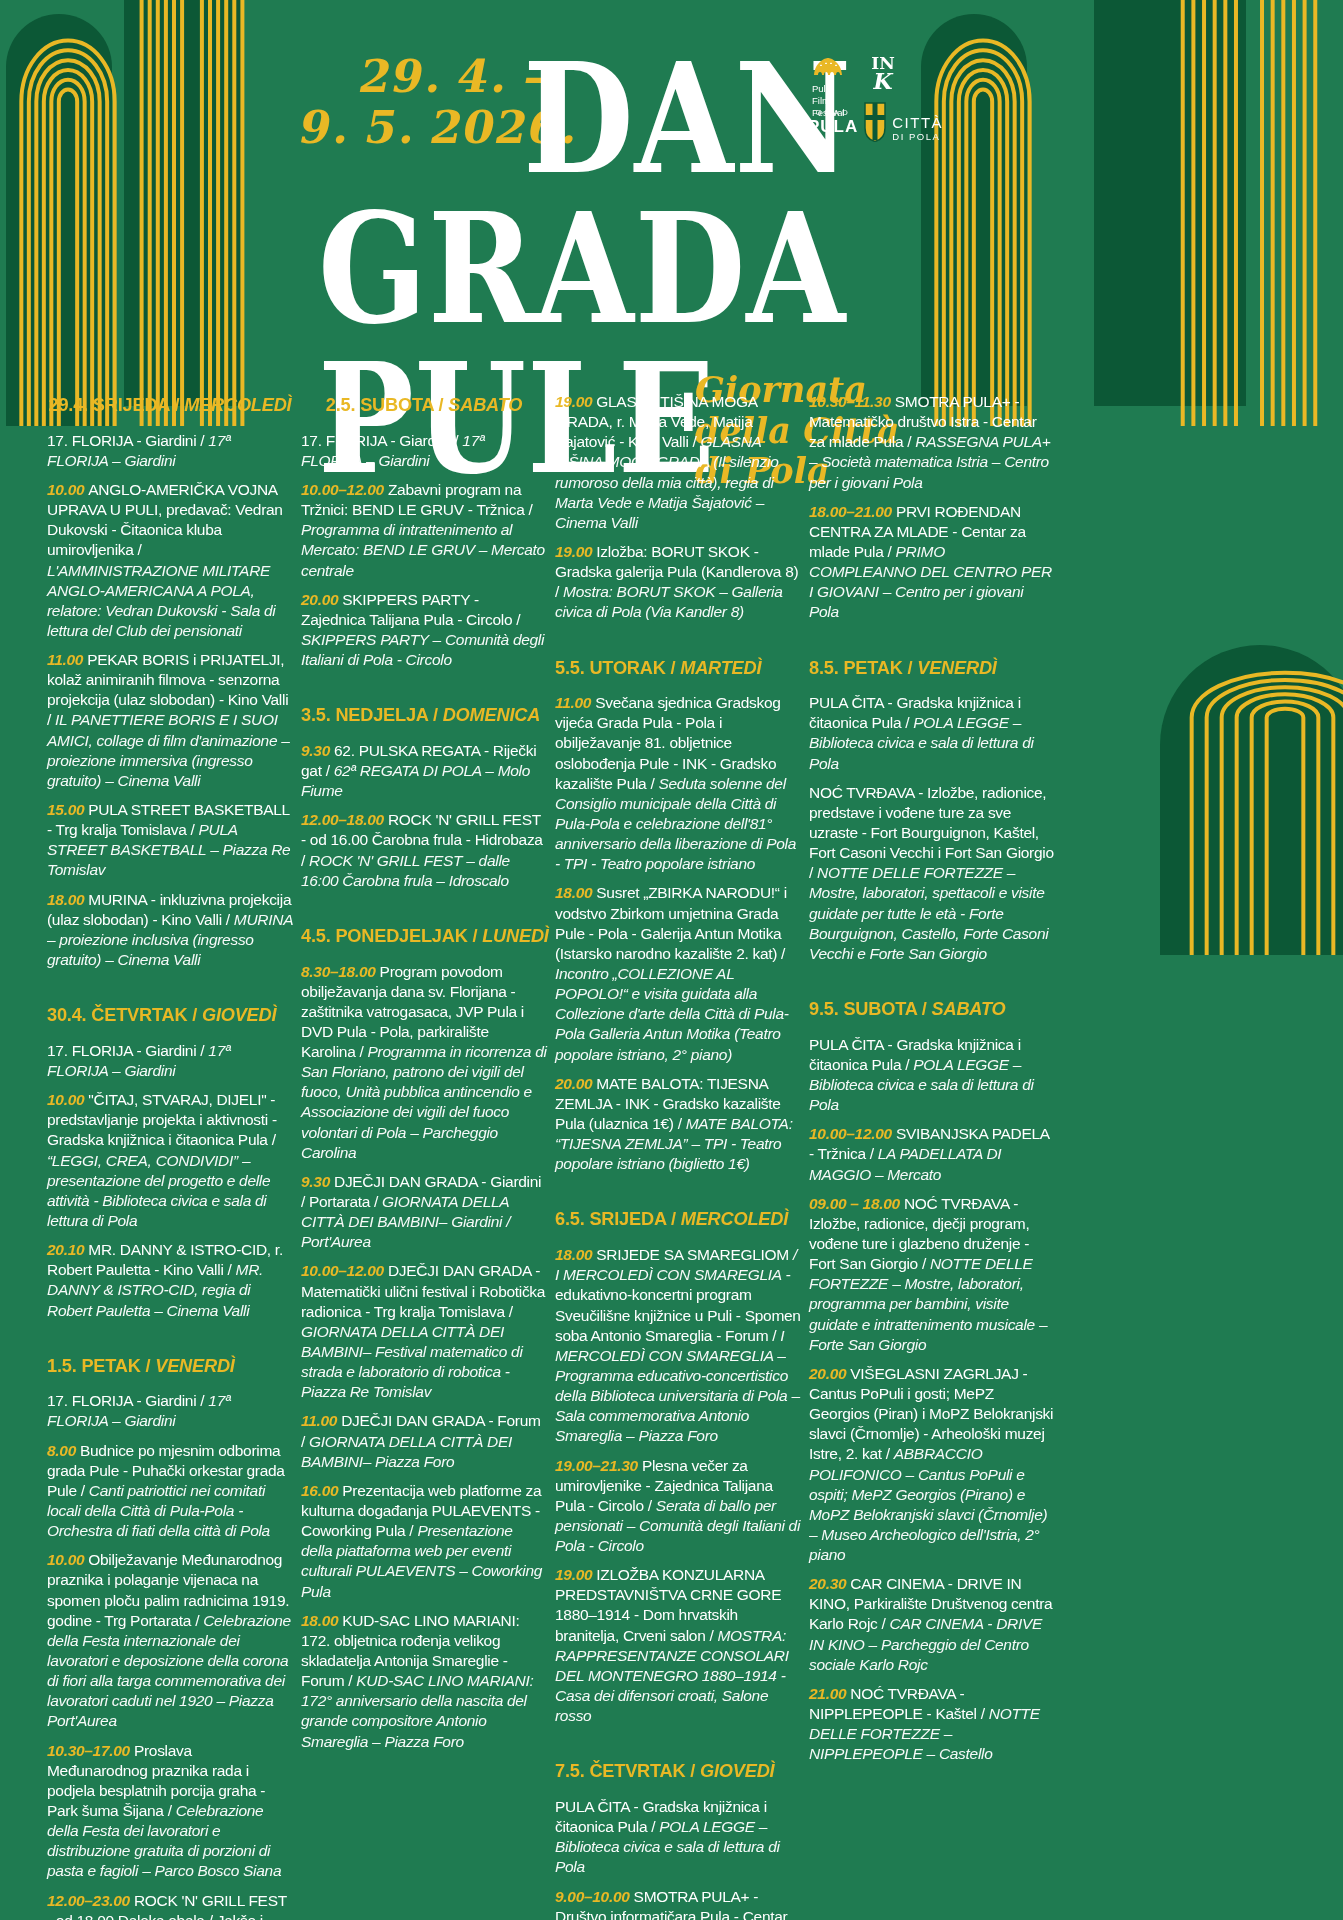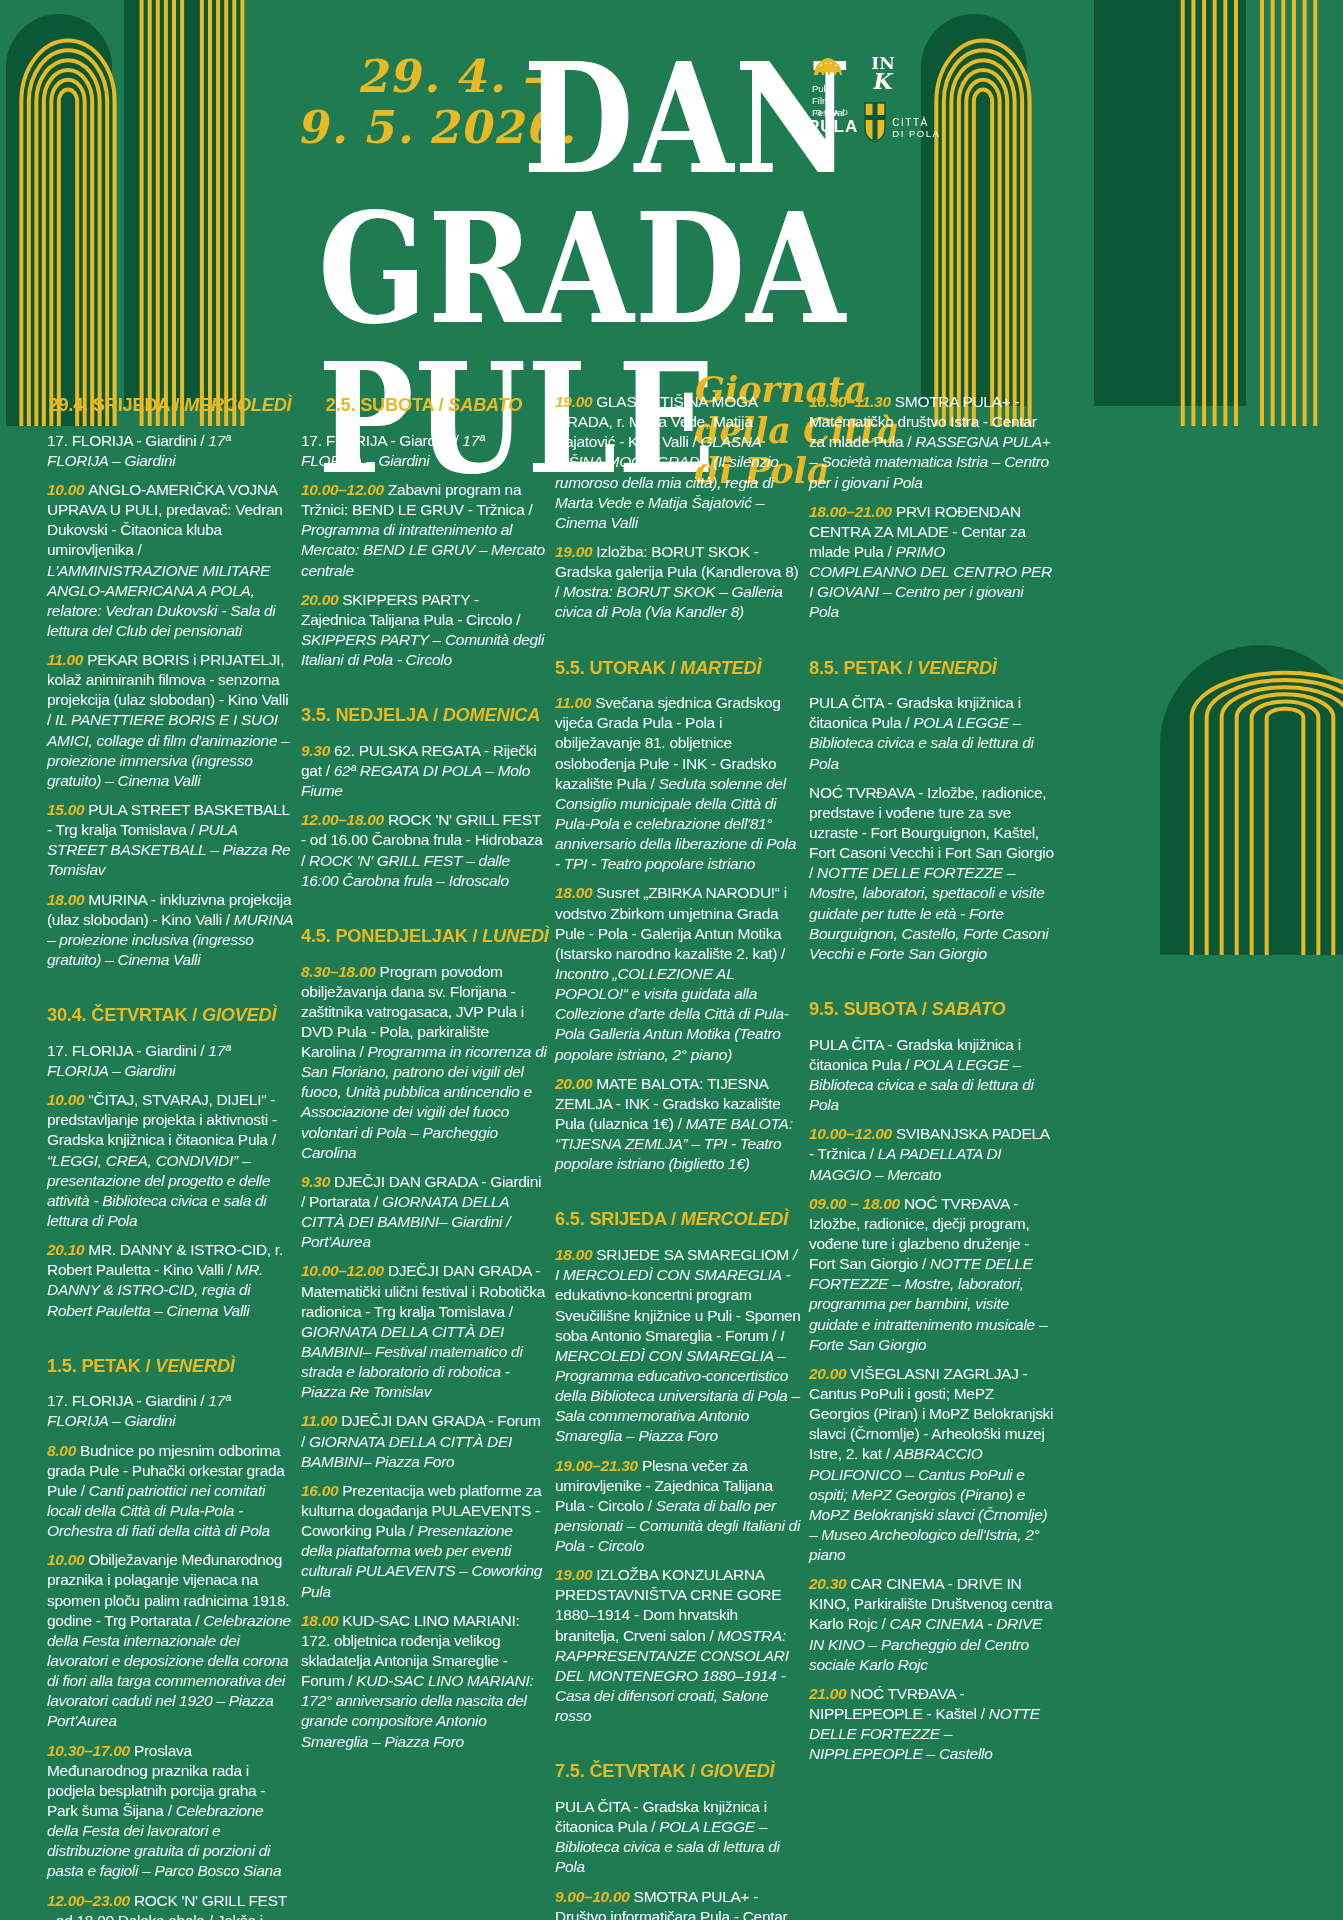--- a/index.html
+++ b/index.html
@@ -32,21 +32,21 @@
   .pff .txt{font-size:9.5px;line-height:1.25;margin-top:3px;}
   .ink{position:absolute;left:866px;top:55px;width:34px;height:44px;color:var(--white);
     font-family:"DejaVu Serif",serif;font-weight:bold;text-align:center;line-height:1;}
   .ink .in{font-size:17px;display:block;}
   .ink .k{font-size:22px;display:block;font-style:italic;margin-top:-2px;}
   .city{position:absolute;left:808px;top:102px;display:flex;align-items:center;color:var(--white);}
   .city .lt{text-align:center;margin-right:5px;}
   .city .grad{font-size:8px;letter-spacing:3px;display:block;}
   .city .pula{font-size:17px;font-weight:bold;letter-spacing:1px;display:block;}
   .city .rt{margin-left:5px;}
-  .city .citta{font-size:10px;letter-spacing:1.5px;display:block;margin-top:11px;}
+  .city .citta{font-size:15px;letter-spacing:1.5px;display:block;margin-top:11px;}
   .city .dipola{font-size:9.5px;letter-spacing:1.5px;display:block;}
   
   #schedule{position:absolute;inset:0;}
   .col{position:absolute;top:392px;width:246px;color:var(--white);
     font-size:15.5px;line-height:1.3;letter-spacing:-0.3px;}
   .c1{left:47px}.c2{left:301px}.c3{left:555px}.c4{left:809px}
   .day-heading{color:var(--gold);font-weight:bold;font-size:18.2px;
     letter-spacing:-0.2px;white-space:nowrap;margin:34px 0 13px 0;}
   .day-section:first-child .day-heading{margin-top:2px;text-align:center;}
   .day-heading .h-it{font-style:italic;}
@@ -161,21 +161,21 @@
       <div class="day-section">
         <div class="day-heading"><span class="h-hr">30.4. ČETVRTAK / </span><span class="h-it">GIOVEDÌ</span></div>
         <p class="event"><span class="hr">17. FLORIJA - Giardini / </span><span class="it">17ª FLORIJA – Giardini</span></p>
         <p class="event"><span class="time">10.00 </span><span class="hr">"ČITAJ, STVARAJ, DIJELI" - predstavljanje projekta i aktivnosti - Gradska knjižnica i čitaonica Pula / </span><span class="it">“LEGGI, CREA, CONDIVIDI” – presentazione del progetto e delle attività - Biblioteca civica e sala di lettura di Pola</span></p>
         <p class="event"><span class="time">20.10 </span><span class="hr">MR. DANNY &amp; ISTRO-CID, r. Robert Pauletta - Kino Valli / </span><span class="it">MR. DANNY &amp; ISTRO-CID, regia di Robert Pauletta – Cinema Valli</span></p>
       </div>
       <div class="day-section">
         <div class="day-heading"><span class="h-hr">1.5. PETAK / </span><span class="h-it">VENERDÌ</span></div>
         <p class="event"><span class="hr">17. FLORIJA - Giardini / </span><span class="it">17ª FLORIJA – Giardini</span></p>
         <p class="event"><span class="time">8.00 </span><span class="hr">Budnice po mjesnim odborima grada Pule - Puhački orkestar grada Pule / </span><span class="it">Canti patriottici nei comitati locali della Città di Pula-Pola - Orchestra di fiati della città di Pola</span></p>
-        <p class="event"><span class="time">10.00 </span><span class="hr">Obilježavanje Međunarodnog praznika i polaganje vijenaca na spomen ploču palim radnicima 1918. godine - Trg Portarata / </span><span class="it">Celebrazione della Festa internazionale dei lavoratori e deposizione della corona di fiori alla targa commemorativa dei lavoratori caduti nel 1920 – Piazza Port'Aurea</span></p>
+        <p class="event"><span class="time">10.00 </span><span class="hr">Obilježavanje Međunarodnog praznika i polaganje vijenaca na spomen ploču palim radnicima 1919. godine - Trg Portarata / </span><span class="it">Celebrazione della Festa internazionale dei lavoratori e deposizione della corona di fiori alla targa commemorativa dei lavoratori caduti nel 1920 – Piazza Port'Aurea</span></p>
         <p class="event"><span class="time">10.30–17.00 </span><span class="hr">Proslava Međunarodnog praznika rada i podjela besplatnih porcija graha - Park šuma Šijana / </span><span class="it">Celebrazione della Festa dei lavoratori e distribuzione gratuita di porzioni di pasta e fagioli – Parco Bosco Siana</span></p>
         <p class="event"><span class="time">12.00–23.00 </span><span class="hr">ROCK 'N' GRILL FEST - od 18.00 Daleka obala / Jakše i Hrpe / Fun box - Hidrobaza / </span></p>
       </div>
     </div>
     <div class="col c2">
       <div class="day-section">
         <div class="day-heading"><span class="h-hr">2.5. SUBOTA / </span><span class="h-it">SABATO</span></div>
         <p class="event"><span class="hr">17. FLORIJA - Giardini / </span><span class="it">17ª FLORIJA – Giardini</span></p>
         <p class="event"><span class="time">10.00–12.00 </span><span class="hr">Zabavni program na Tržnici: BEND LE GRUV - Tržnica / </span><span class="it">Programma di intrattenimento al Mercato: BEND LE GRUV – Mercato centrale</span></p>
         <p class="event"><span class="time">20.00 </span><span class="hr">SKIPPERS PARTY - Zajednica Talijana Pula - Circolo / </span><span class="it">SKIPPERS PARTY – Comunità degli Italiani di Pola - Circolo</span></p>

